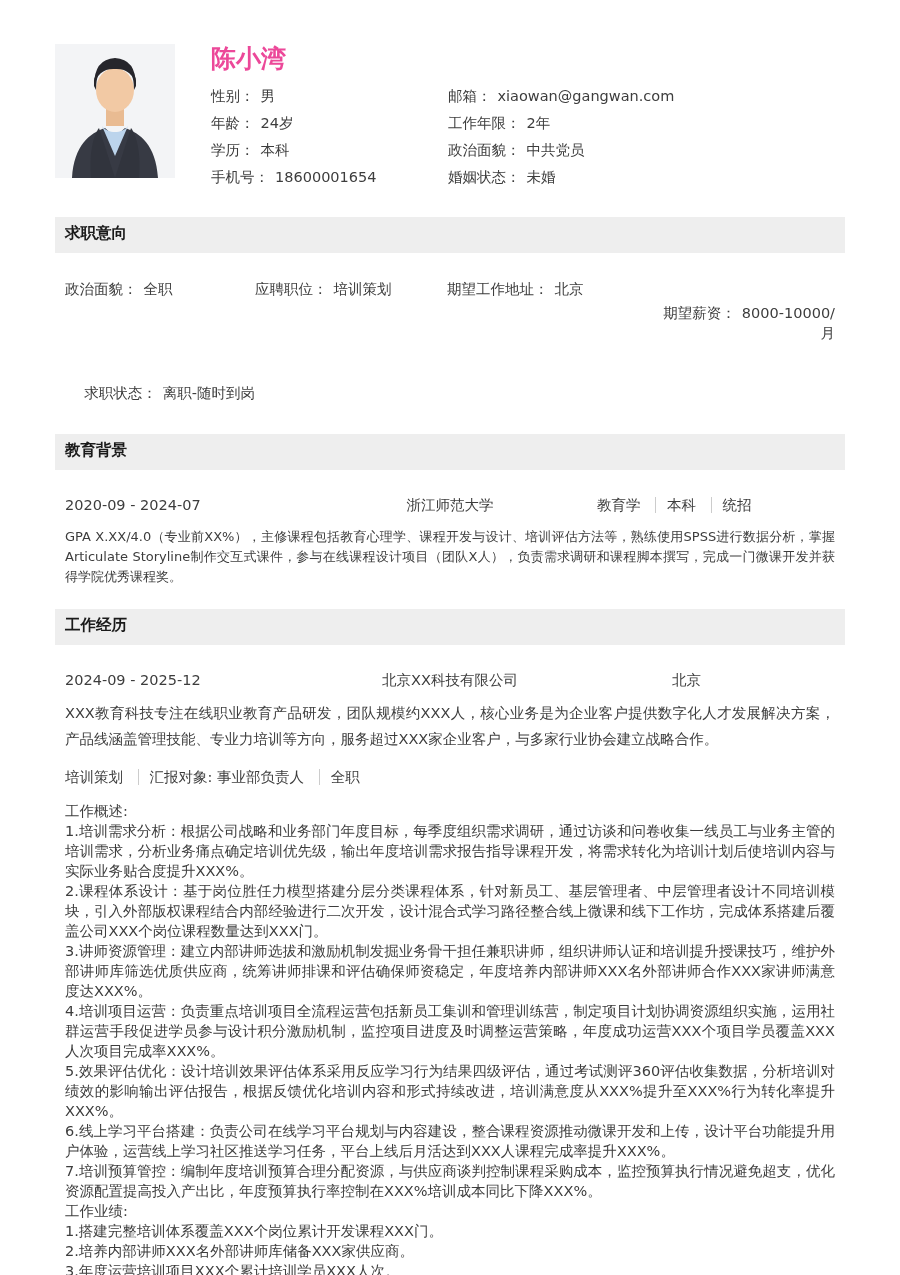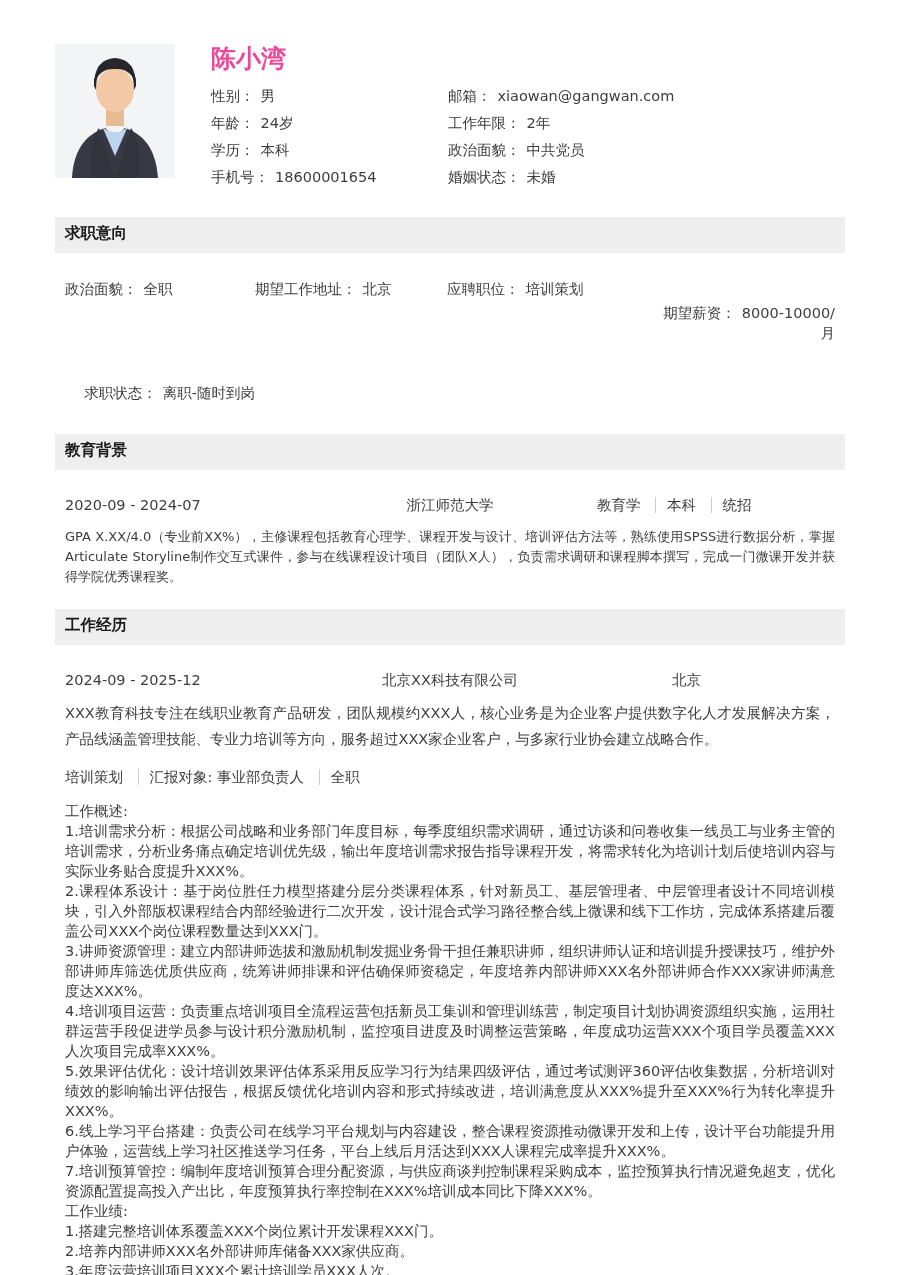--- a/index.html
+++ b/index.html
@@ -132,22 +132,22 @@
         <div class="kv"><span class="label">手机号：</span><span class="value">18600001654</span></div>
         <div class="kv"><span class="label">婚姻状态：</span><span class="value">未婚</span></div>
       </div>
     </div>
   </div>
 
   <section class="intent">
     <div class="section-bar">求职意向</div>
     <div class="intent-row">
       <div class="kv"><span class="label">政治面貌：</span><span class="value">全职</span></div>
+      <div class="kv"><span class="label">应聘职位：</span><span class="value">培训策划</span></div>
       <div class="kv"><span class="label">期望工作地址：</span><span class="value">北京</span></div>
-      <div class="kv"><span class="label">应聘职位：</span><span class="value">培训策划</span></div>
       <div class="kv"><span class="label">期望薪资：</span><span class="value">8000-10000/月</span></div>
     </div>
     <div class="intent-row intent-row2">
       <div class="kv"><span class="label">求职状态：</span><span class="value">离职-随时到岗</span></div>
     </div>
   </section>
 
   <section class="education">
     <div class="section-bar">教育背景</div>
     <div class="meta-row">

